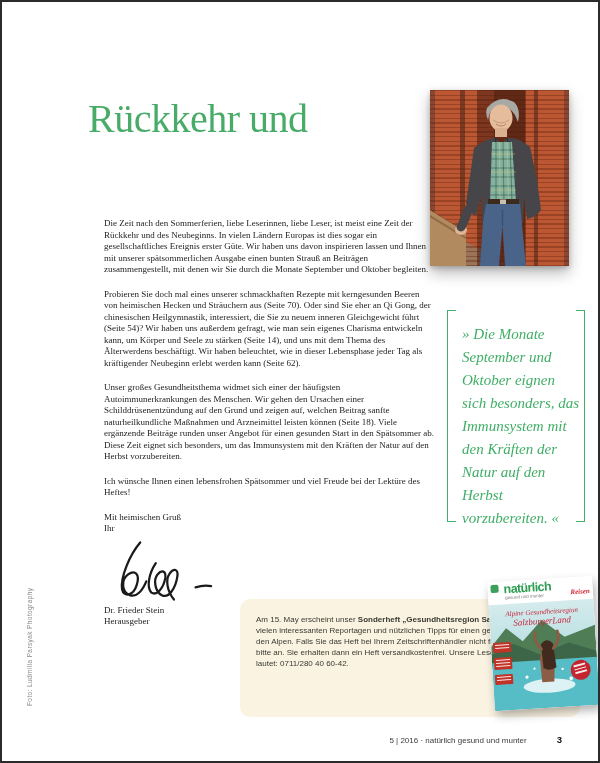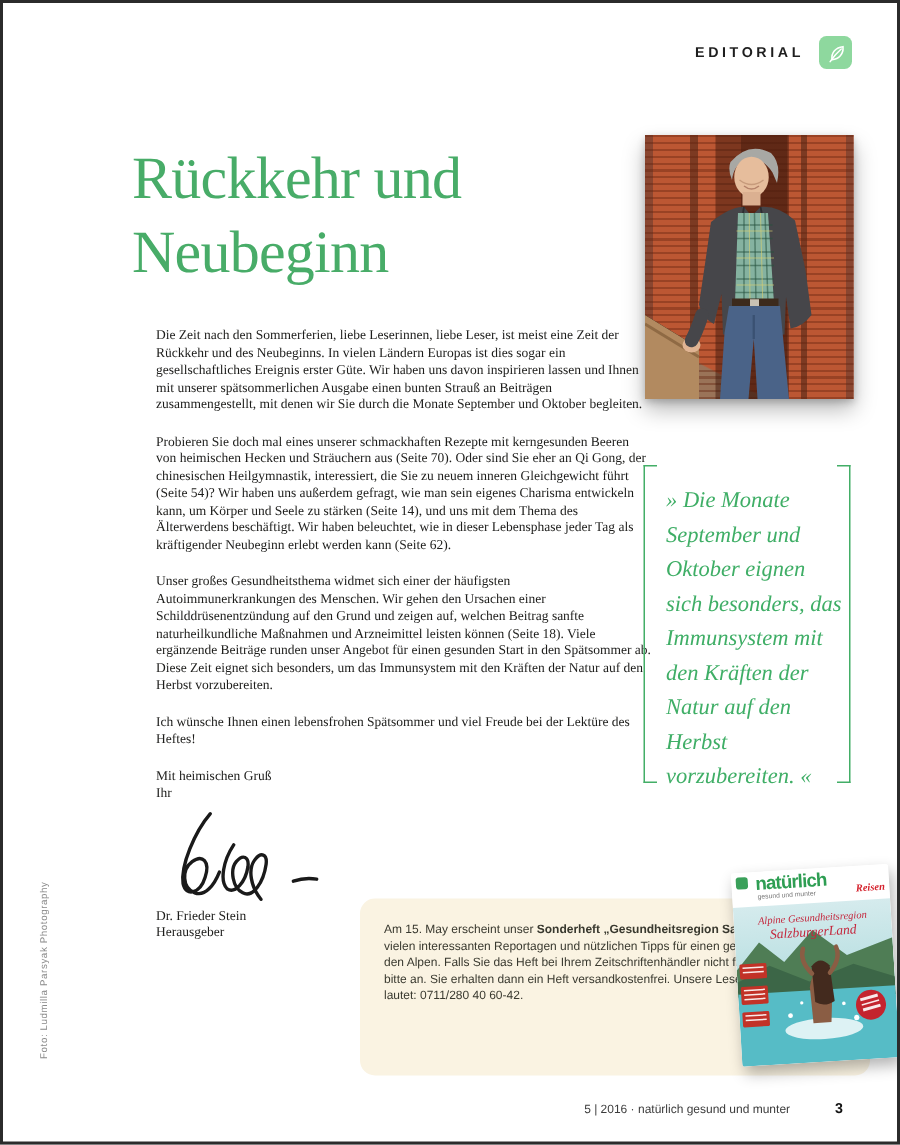--- a/index.html
+++ b/index.html
@@ -32,21 +32,21 @@
   }
   .photo svg { position:absolute; inset:0; }
   
   .column { position:absolute; left:86px; top:216px; width:330px;
             font-size:9px; line-height:11.5px; color:#1d1d1b;margin-left:16px; }
   .column p { margin-bottom:13px; }
   .closing p { margin-bottom:0; }
   .signature-svg { display:block; margin:4px 0 2px 6px; }
   .sig-name { margin-top:2px; }
   
-  .quote-wrap { position:absolute; left:427px; top:308px; width:138px; height:212px; }
+  .quote-wrap { position:absolute; left:445px; top:308px; width:138px; height:212px; }
   .bracket { position:absolute; top:0; bottom:0; width:9px; }
   .bracket.left  { left:0;  border:1.5px solid #43ae67; border-right:none; }
   .bracket.right { right:0; border:1.5px solid #43ae67; border-left:none; }
   .quote-text { position:absolute; left:15px; right:5px; top:13px;
                 font-size:15px; line-height:23px; font-style:italic; color:#3fae66; }
   
   .infobox { position:absolute; left:238px; top:597px; width:340px; height:118px;
              background:#faf3e2; border-radius:10px; padding:15px 16px;
              font-family:"Liberation Sans", sans-serif; font-size:8px; line-height:11px; color:#39392f; }
   .infobox b { font-weight:bold; }
@@ -84,33 +84,23 @@
   
   .credit { position:absolute; left:24px; top:704px; transform-origin:0 0; transform:rotate(-90deg);
             font-family:"Liberation Sans", sans-serif; font-size:6.5px; letter-spacing:.4px; color:#8a8a8a;
             white-space:nowrap; }
 </style>
 </head>
 <body>
 
 <div class="page">
 
-  <div class="kicker-row">
-    <span class="kicker">EDITORIAL</span>
-    <span class="leaf-badge">
-      <svg width="15" height="15" viewBox="0 0 20 20" aria-hidden="true">
-        <path d="M6.2 15.8 C5.4 9.4 9.6 4.8 16 4.2 C16.6 10.8 12.4 15.2 6.2 15.8 Z" fill="none" stroke="#ffffff" stroke-width="1.4"></path>
-        <path d="M4.6 17.4 C7.4 13.2 10.6 9.6 14.4 6.2" fill="none" stroke="#ffffff" stroke-width="1.4" stroke-linecap="round"></path>
-      </svg>
-    </span>
-  </div>
 
   <h1 class="headline">
     <span>Rückkehr und</span>
-    <span>Neubeginn</span>
   </h1>
 
   <div class="photo">
     <svg viewBox="0 0 139 176" width="139" height="176">
 
       <rect x="47" y="0" width="48" height="176" fill="rgba(62,24,12,0.5)"></rect>
 
       <path d="M0 120 L36 142 L36 176 L0 176 Z" fill="#b3States"></path>
       <path d="M0 120 L36 142 L36 176 L0 176 Z" fill="#b28a60"></path>
       <path d="M0 126 L36 148" stroke="#8f6a44" stroke-width="2" fill="none"></path>

